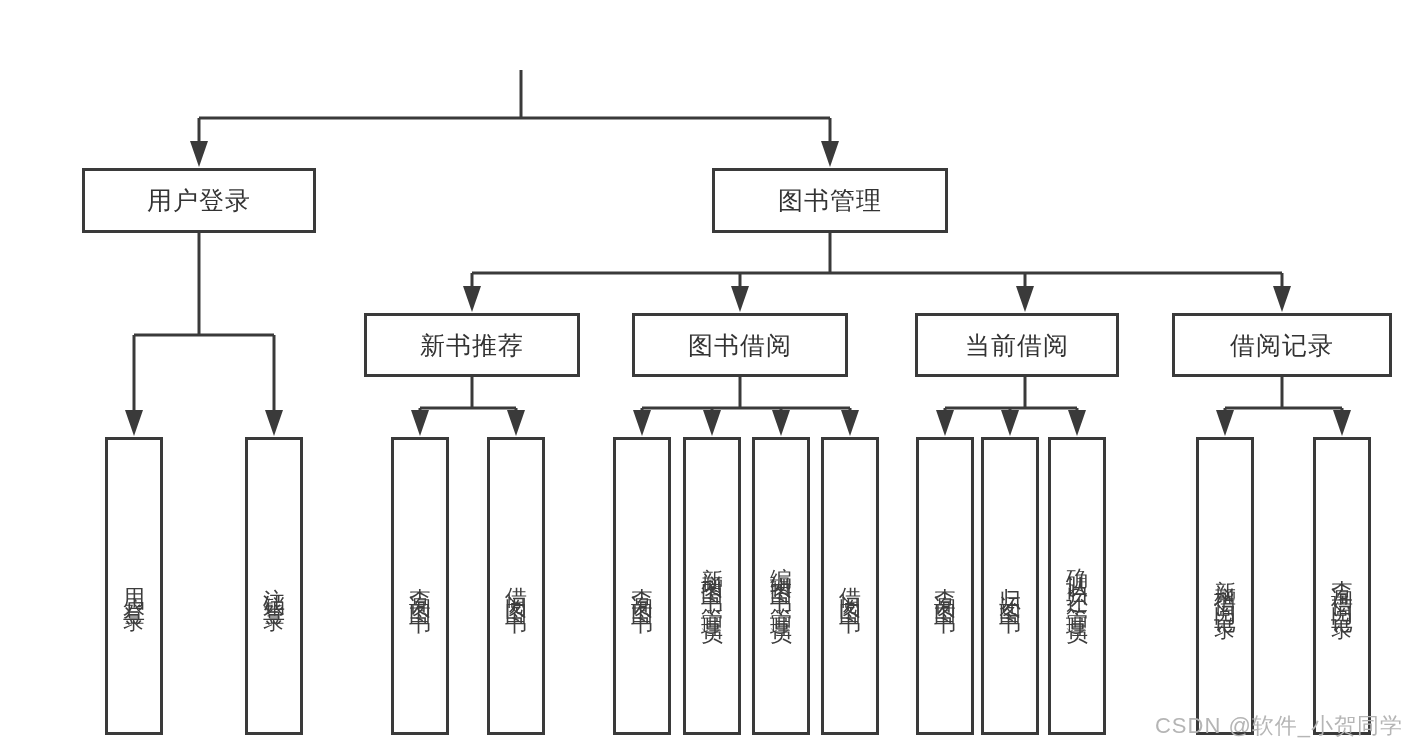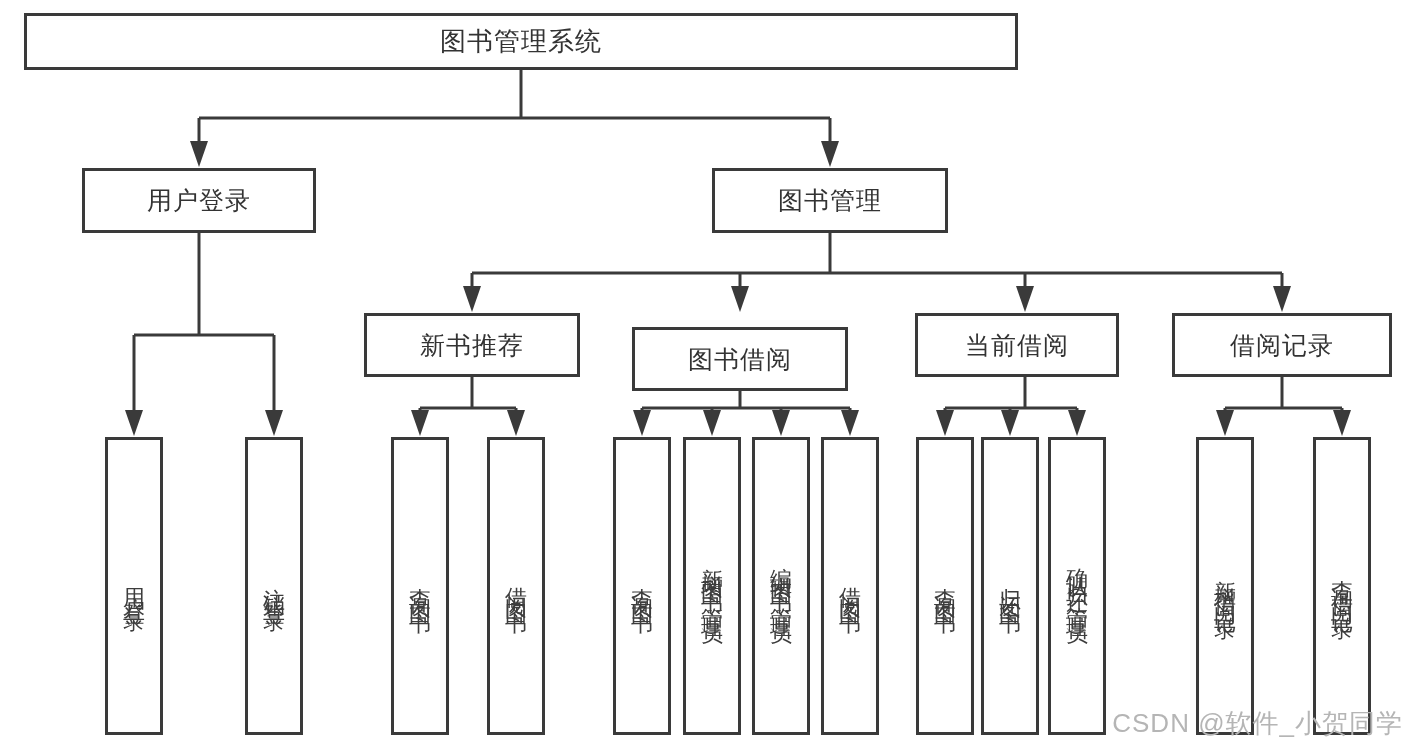--- a/index.html
+++ b/index.html
@@ -60,21 +60,21 @@
     font-size: 22px;
     letter-spacing: 8px;
     color: #3d3d3d;
     line-height: 1;
     white-space: nowrap;
   }
   .watermark {
     position: absolute;
     right: 2px;
     bottom: 6px;
-    font-size: 26px;
+    font-size: 22px;
     color: #b5b5b5;
     letter-spacing: 1px;
     z-index: 2;
     white-space: nowrap;
   }
 </style>
 </head>
 <body>
 
 <div class="canvas">
@@ -145,27 +145,26 @@
 
       <polygon points="945,436 936,410 954,410"></polygon>
       <polygon points="1010,436 1001,410 1019,410"></polygon>
       <polygon points="1077,436 1068,410 1086,410"></polygon>
 
       <polygon points="1225,436 1216,410 1234,410"></polygon>
       <polygon points="1342,436 1333,410 1351,410"></polygon>
     </g>
   </svg>
 
-  <div class="node root-label" style="left:24px; top:13px; width:994px; height:57px;">图书管理系统</div>
 
   <div class="node h-label" style="left:82px; top:168px; width:234px; height:65px;">用户登录</div>
   <div class="node h-label" style="left:364px; top:313px; width:216px; height:64px;">新书推荐</div>
 
   <div class="node h-label" style="left:712px; top:168px; width:236px; height:65px;">图书管理</div>
-  <div class="node h-label" style="left:632px; top:313px; width:216px; height:64px;margin-top:14px;">图书借阅</div>
+  <div class="node h-label" style="left:632px; top:313px; width:216px; height:64px;">图书借阅</div>
   <div class="node h-label" style="left:915px; top:313px; width:204px; height:64px;">当前借阅</div>
   <div class="node h-label" style="left:1172px; top:313px; width:220px; height:64px;">借阅记录</div>
 
   <div class="leaf" style="left:105px;">
     <span>用户登录</span>
   </div>
   <div class="leaf" style="left:245px;">
     <span>注销登录</span>
   </div>
 

